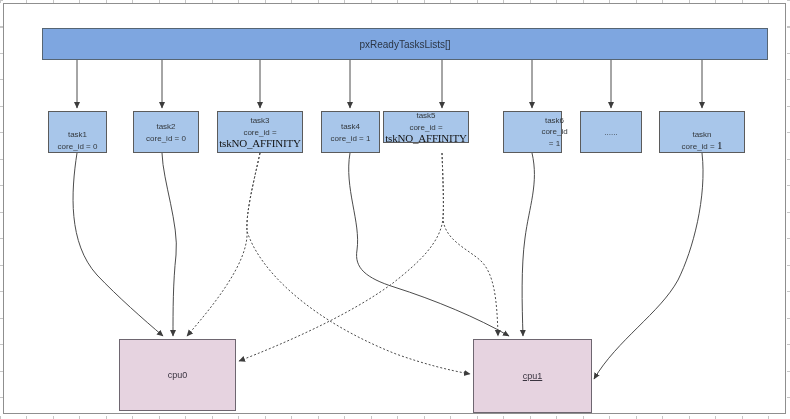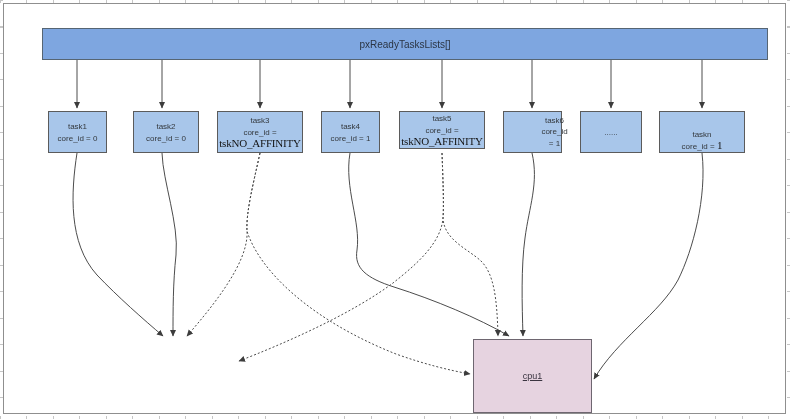--- a/index.html
+++ b/index.html
@@ -50,61 +50,64 @@
   <div class="tick-h" style="top:0;"></div>
   <div class="tick-h" style="top:416px;"></div>
   <div class="tick-v" style="left:0;"></div>
   <div class="tick-v" style="left:787px;"></div>
   <div class="frame"></div>
 
   <div class="node bar" style="left:42px;top:28px;width:726px;height:32px;">
     <span>pxReadyTasksLists[]</span>
   </div>
 
-  <div class="node task" style="left:48px;top:111px;width:59px;height:42px;">
+  <div class="node task" style="left:48px;top:111px;width:59px;height:42px;justify-content:flex-end;">
     <div>task1</div>
     <div><span>core_id = 0</span><span class="serif"></span></div>
   </div>
 
   <div class="node task" style="left:133px;top:111px;width:66px;height:42px;">
     <div>task2</div>
     <div><span>core_id = 0</span><span class="serif"></span></div>
   </div>
 
   <div class="node task" style="left:217px;top:111px;width:86px;height:42px;">
     <div>task3</div>
     <div><span>core_id =</span><span class="serif"></span></div>
     <div class="serif affinity">tskNO_AFFINITY</div>
   </div>
 
   <div class="node task" style="left:321px;top:111px;width:59px;height:42px;">
     <div>task4</div>
     <div><span>core_id = 1</span><span class="serif"></span></div>
   </div>
 
-  <div class="node task" style="left:399px;top:111px;width:86px;height:38px;">
+  <div class="node task" style="left:383px;top:111px;width:86px;height:32px;">
     <div>task5</div>
     <div><span>core_id =</span><span class="serif"></span></div>
     <div class="serif affinity">tskNO_AFFINITY</div>
   </div>
 
   <div class="node task" style="left:503px;top:111px;width:59px;height:42px;padding-left:44px;">
     <div>task6</div>
     <div><span>core_id = 1</span><span class="serif"></span></div>
   </div>
 
   <div class="node task" style="left:580px;top:111px;width:62px;height:42px;">
     <div>......</div>
   </div>
 
   <div class="node task" style="left:659px;top:111px;width:86px;height:42px;justify-content:flex-end;">
     <div>taskn</div>
     <div><span>core_id = </span><span class="serif">1</span></div>
   </div>
 
+  <div class="node cpu" style="left:119px;top:339px;width:117px;height:72px;">
+    <span>cpu0</span>
+  </div>
 
   <div class="node cpu" style="left:473px;top:339px;width:119px;height:74px;text-decoration:underline;">
     <span>cpu1</span>
   </div>
 
   <svg class="edges" width="790" height="419" viewBox="0 0 790 419">
     <defs>
       <marker id="arrow" markerWidth="7" markerHeight="7" refX="6" refY="3" orient="auto" markerUnits="userSpaceOnUse">
         <path d="M0,0 L6.5,3 L0,6 Z" fill="#3c3c3c"></path>
       </marker>

